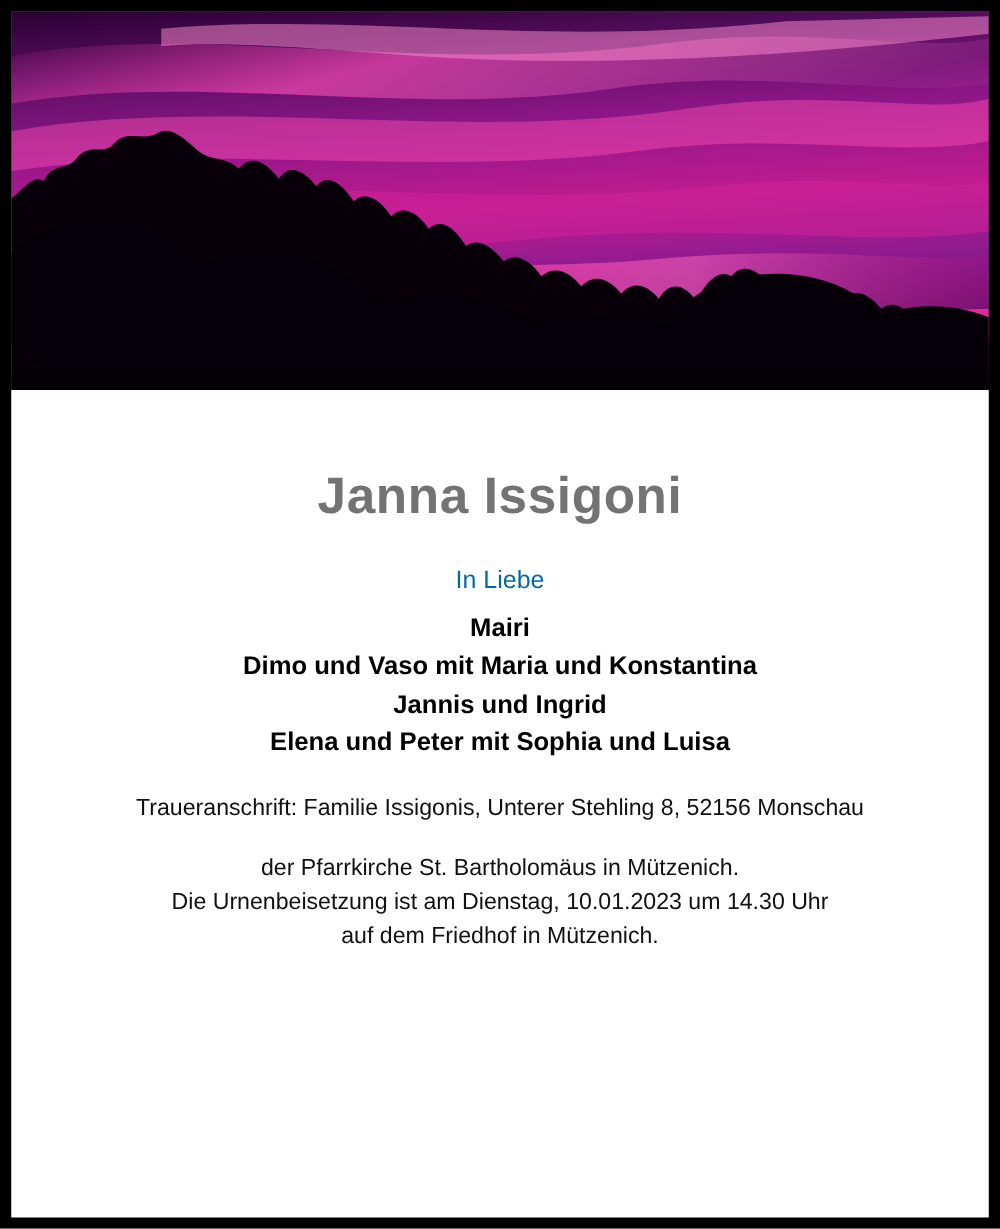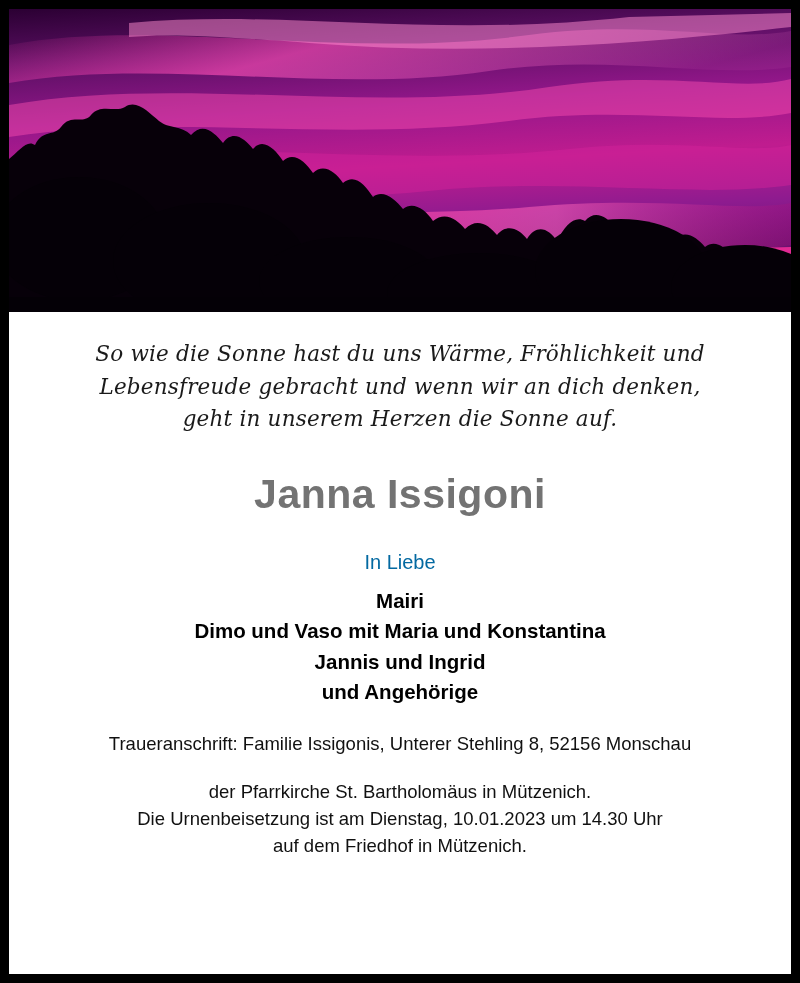--- a/index.html
+++ b/index.html
@@ -185,36 +185,31 @@
       <ellipse cx="340" cy="272" rx="90" ry="44" fill="#050007"></ellipse>
       <ellipse cx="470" cy="284" rx="92" ry="40" fill="#050007"></ellipse>
       <ellipse cx="612" cy="262" rx="86" ry="52" fill="#050007"></ellipse>
       <ellipse cx="736" cy="278" rx="74" ry="42" fill="#050007"></ellipse>
       <rect x="0" y="288" width="782" height="15" fill="#040006"></rect>
     </svg>
   </div>
 
   <div class="content">
 
-    <div class="verse">
-      <span class="verse-line">So wie die Sonne hast du uns Wärme, Fröhlichkeit und</span>
-      <span class="verse-line">Lebensfreude gebracht und wenn wir an dich denken,</span>
-      <span class="verse-line">geht in unserem Herzen die Sonne auf.</span>
-    </div>
 
     <div class="name">Janna Issigoni</div>
 
 
     <div class="inlove">In Liebe</div>
 
     <div class="family">
       <span class="family-line">Mairi</span>
       <span class="family-line">Dimo und Vaso mit Maria und Konstantina</span>
       <span class="family-line">Jannis und Ingrid</span>
-      <span class="family-line">und Angehörige</span>
+      <span class="family-line">Elena und Peter mit Sophia und Luisa</span>
     </div>
 
     <div class="address">Traueranschrift: Familie Issigonis, Unterer Stehling 8, 52156 Monschau</div>
 
     <div class="service">
       <span class="service-line">der Pfarrkirche St. Bartholomäus in Mützenich.</span>
       <span class="service-line">Die Urnenbeisetzung ist am Dienstag, 10.01.2023 um 14.30 Uhr</span>
       <span class="service-line">auf dem Friedhof in Mützenich.</span>
     </div>
 

